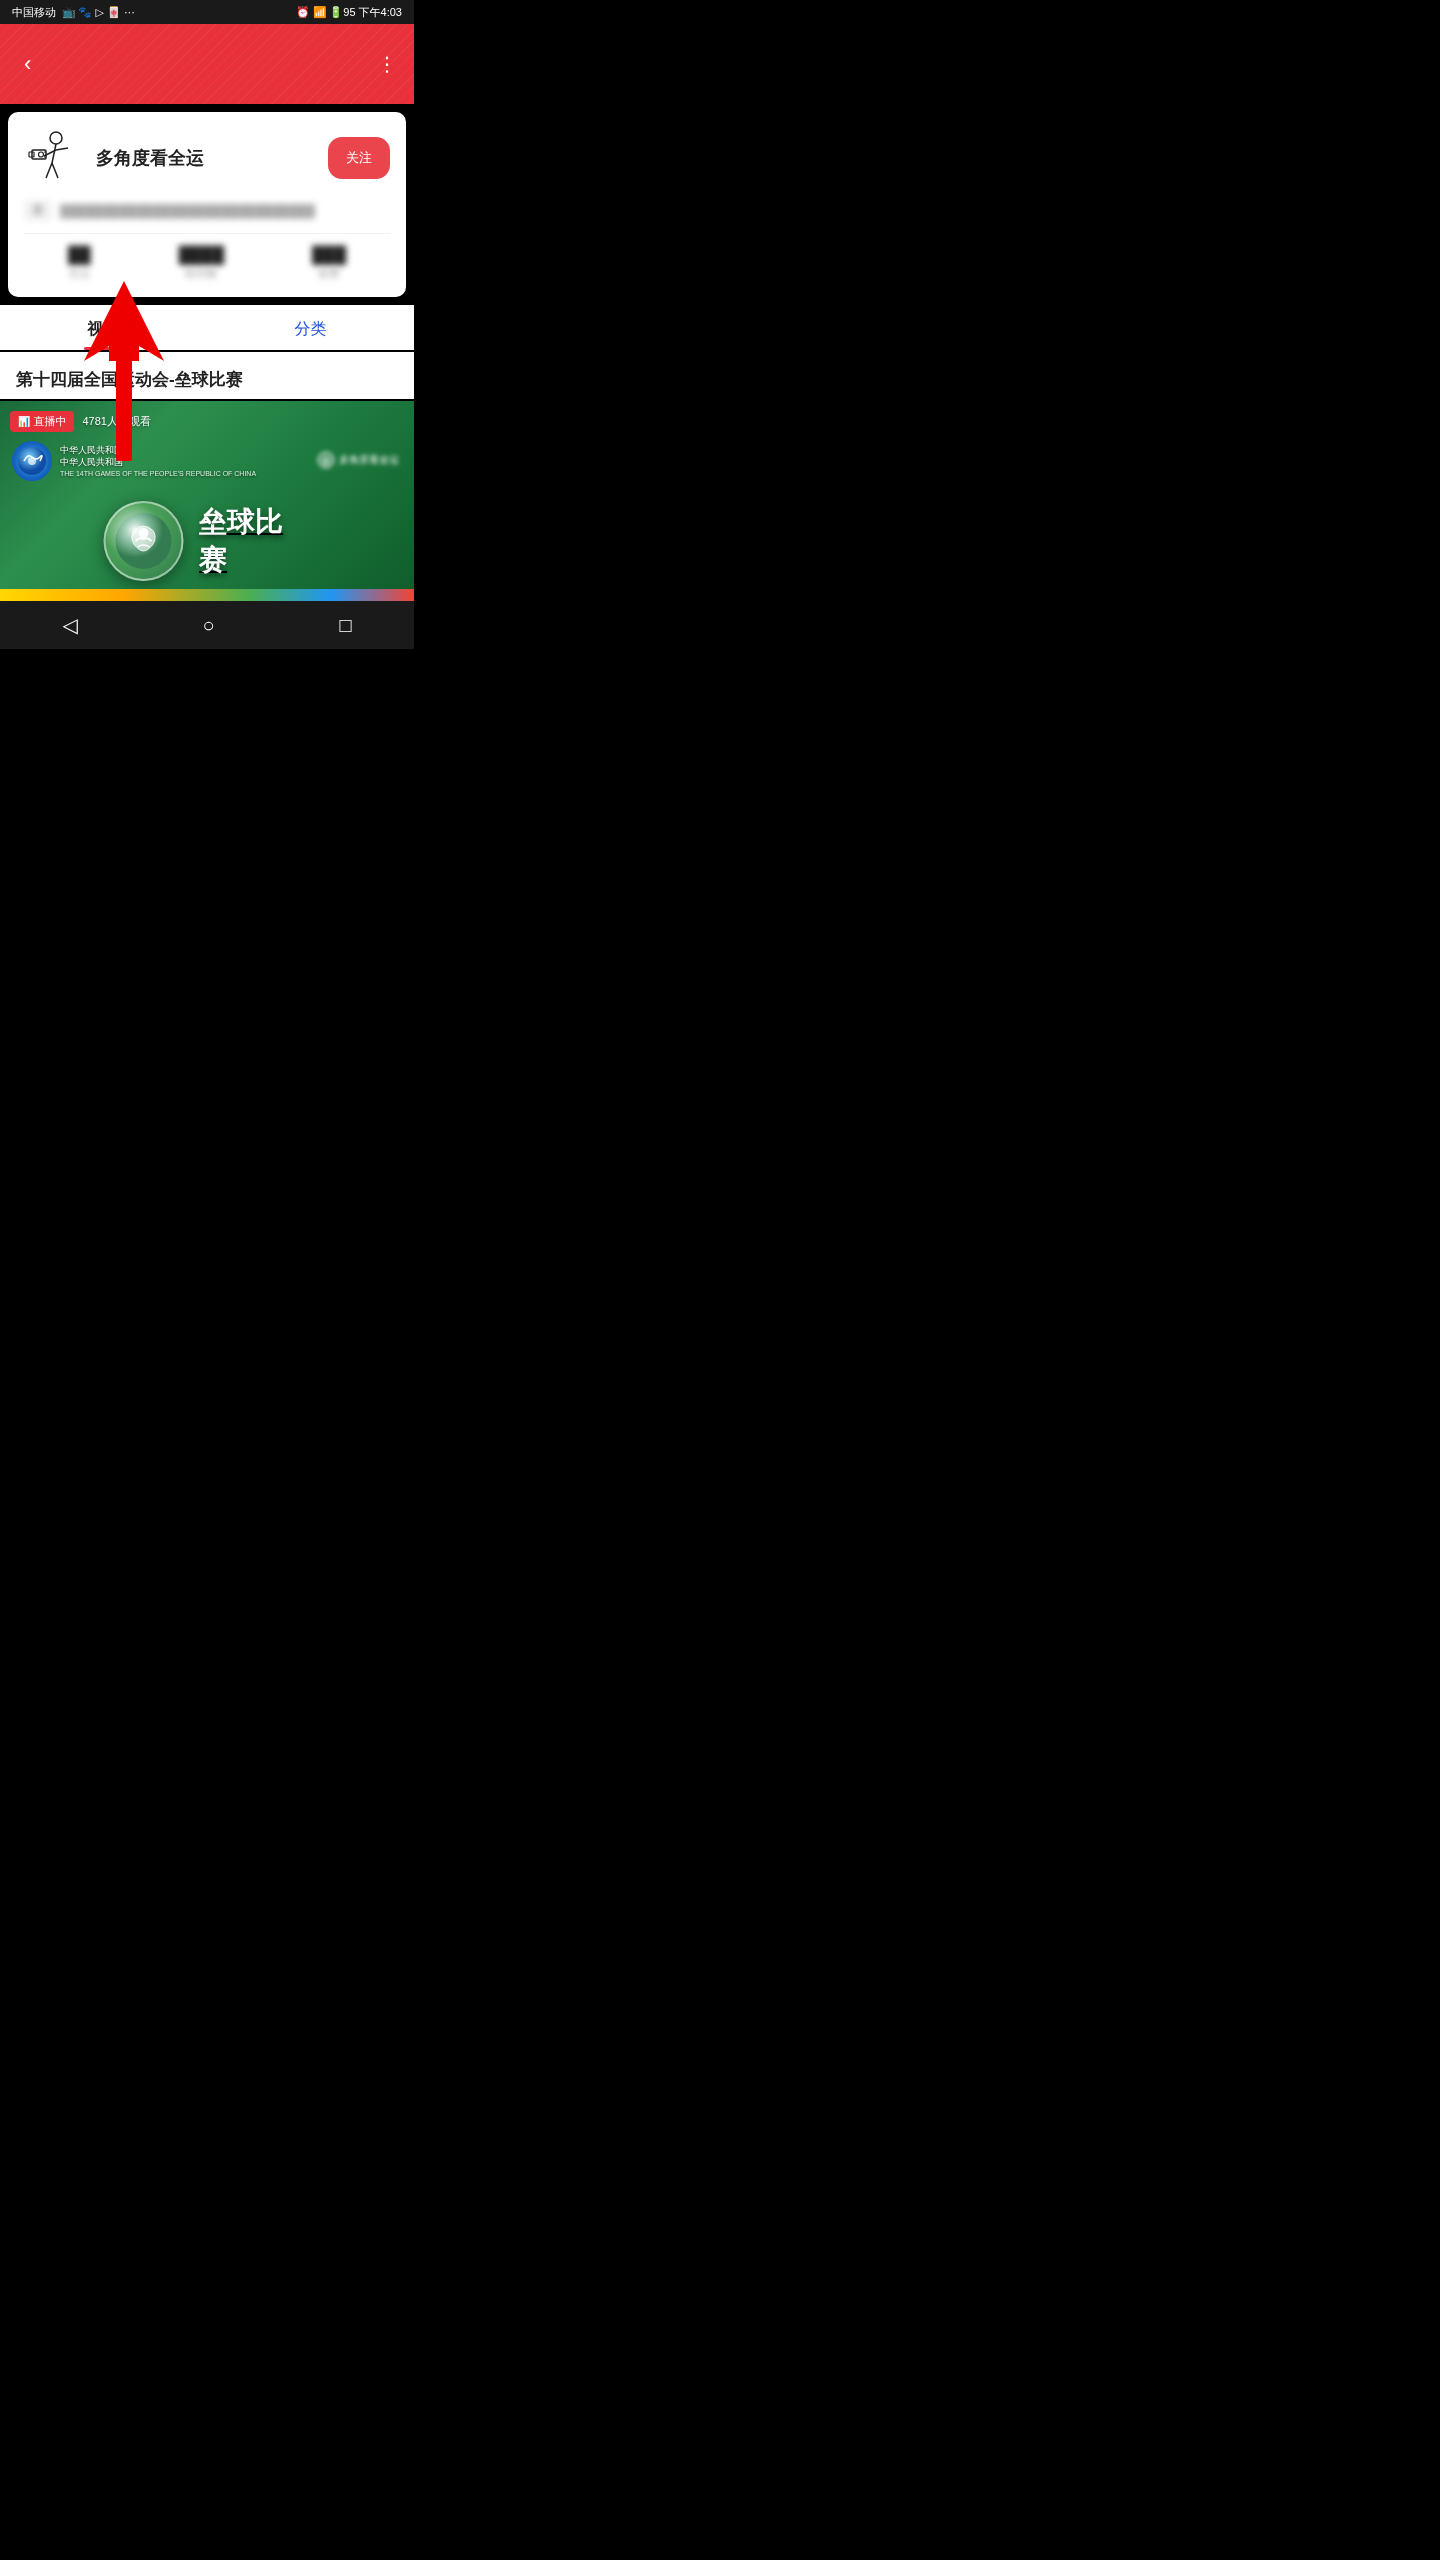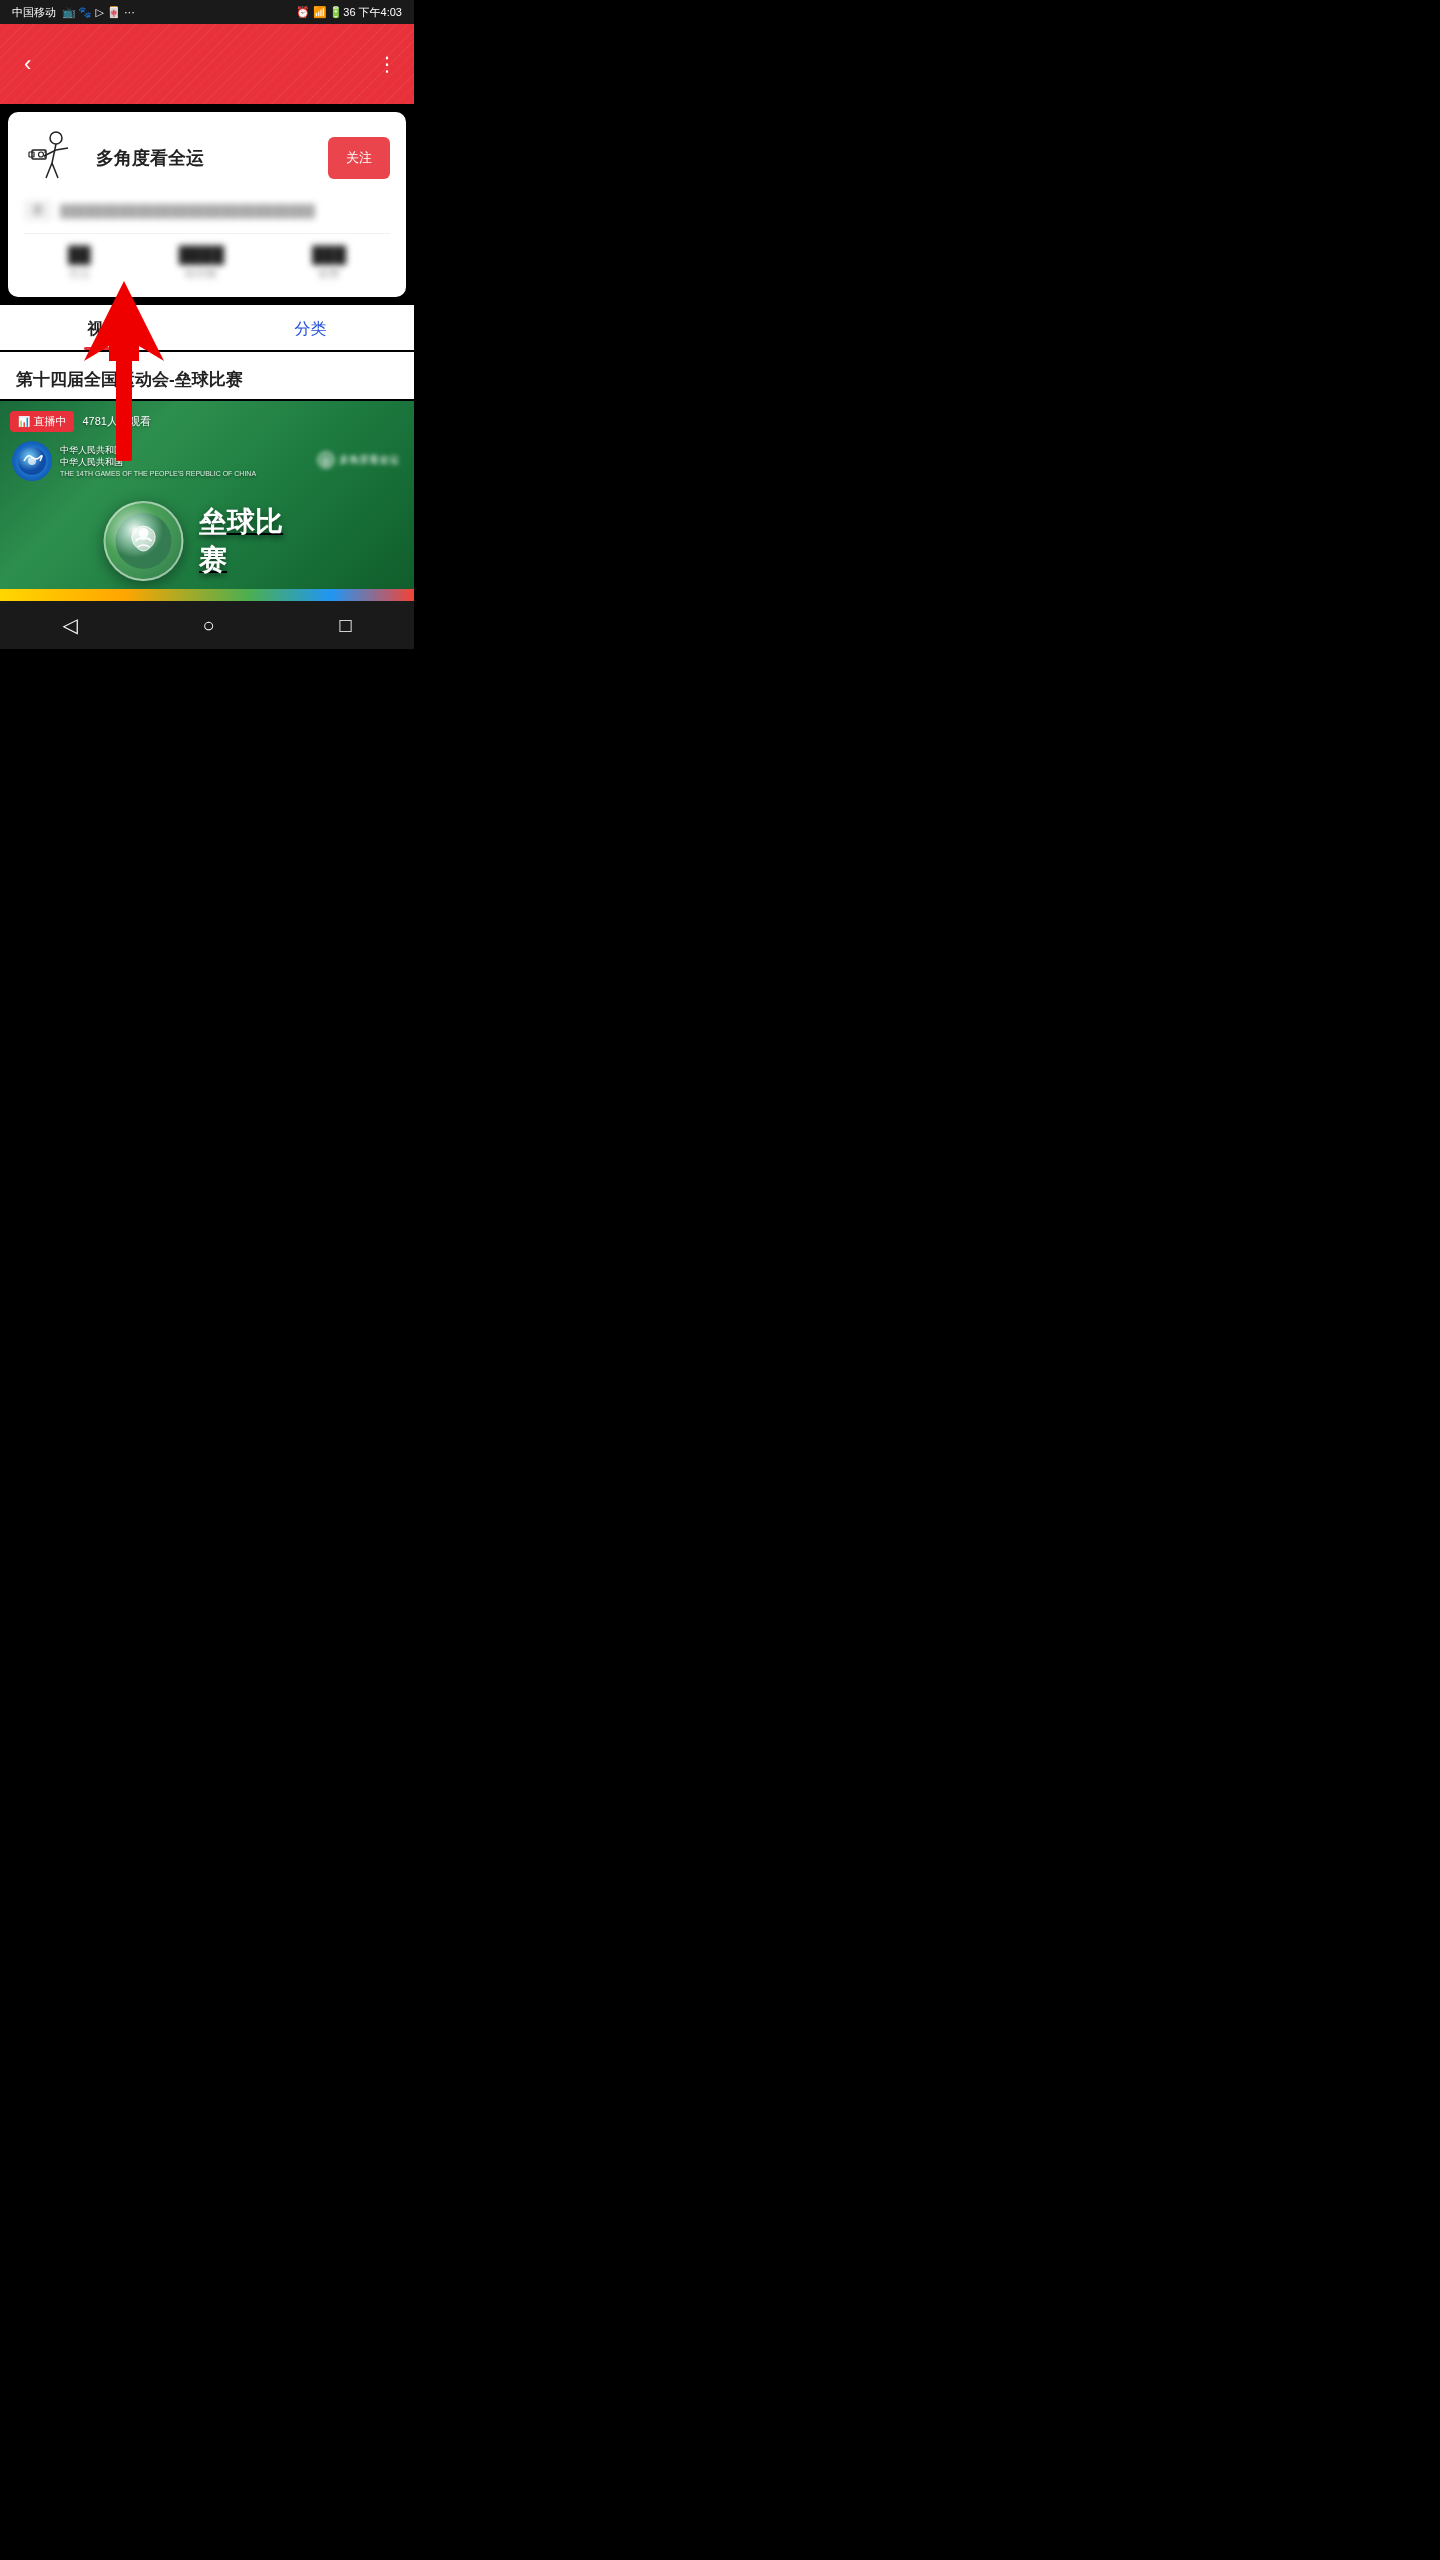--- a/index.html
+++ b/index.html
@@ -98,21 +98,21 @@
     }
     .profile-name {
       font-size: 18px;
       font-weight: bold;
       color: #222;
     }
     .follow-btn {
       background: #e8313a;
       color: #fff;
       border: none;
-      border-radius: 6px;
+      border-radius: 14px;
       padding: 12px 18px;
       font-size: 13px;
       cursor: pointer;
       opacity: 0.9;
     }
 
     
     .blurred-row {
       display: flex;
       align-items: center;
@@ -320,21 +320,21 @@
 <body>
 
 <div class="status-bar">
   <div class="status-left">
     <span>中国移动</span>
     &nbsp;📺 🐾 ▷ 🀄 ···
   </div>
   <div class="status-right">
     <span>⏰</span>
     <span>📶</span>
-    <span>🔋<span>36</span></span>
+    <span>🔋<span>95</span></span>
     <span>下午4:03</span>
   </div>
 </div>
 
 <div class="top-header">
   <div class="back-btn">‹</div>
   <div class="header-more">⋮</div>
 </div>
 
 <div class="profile-card">

